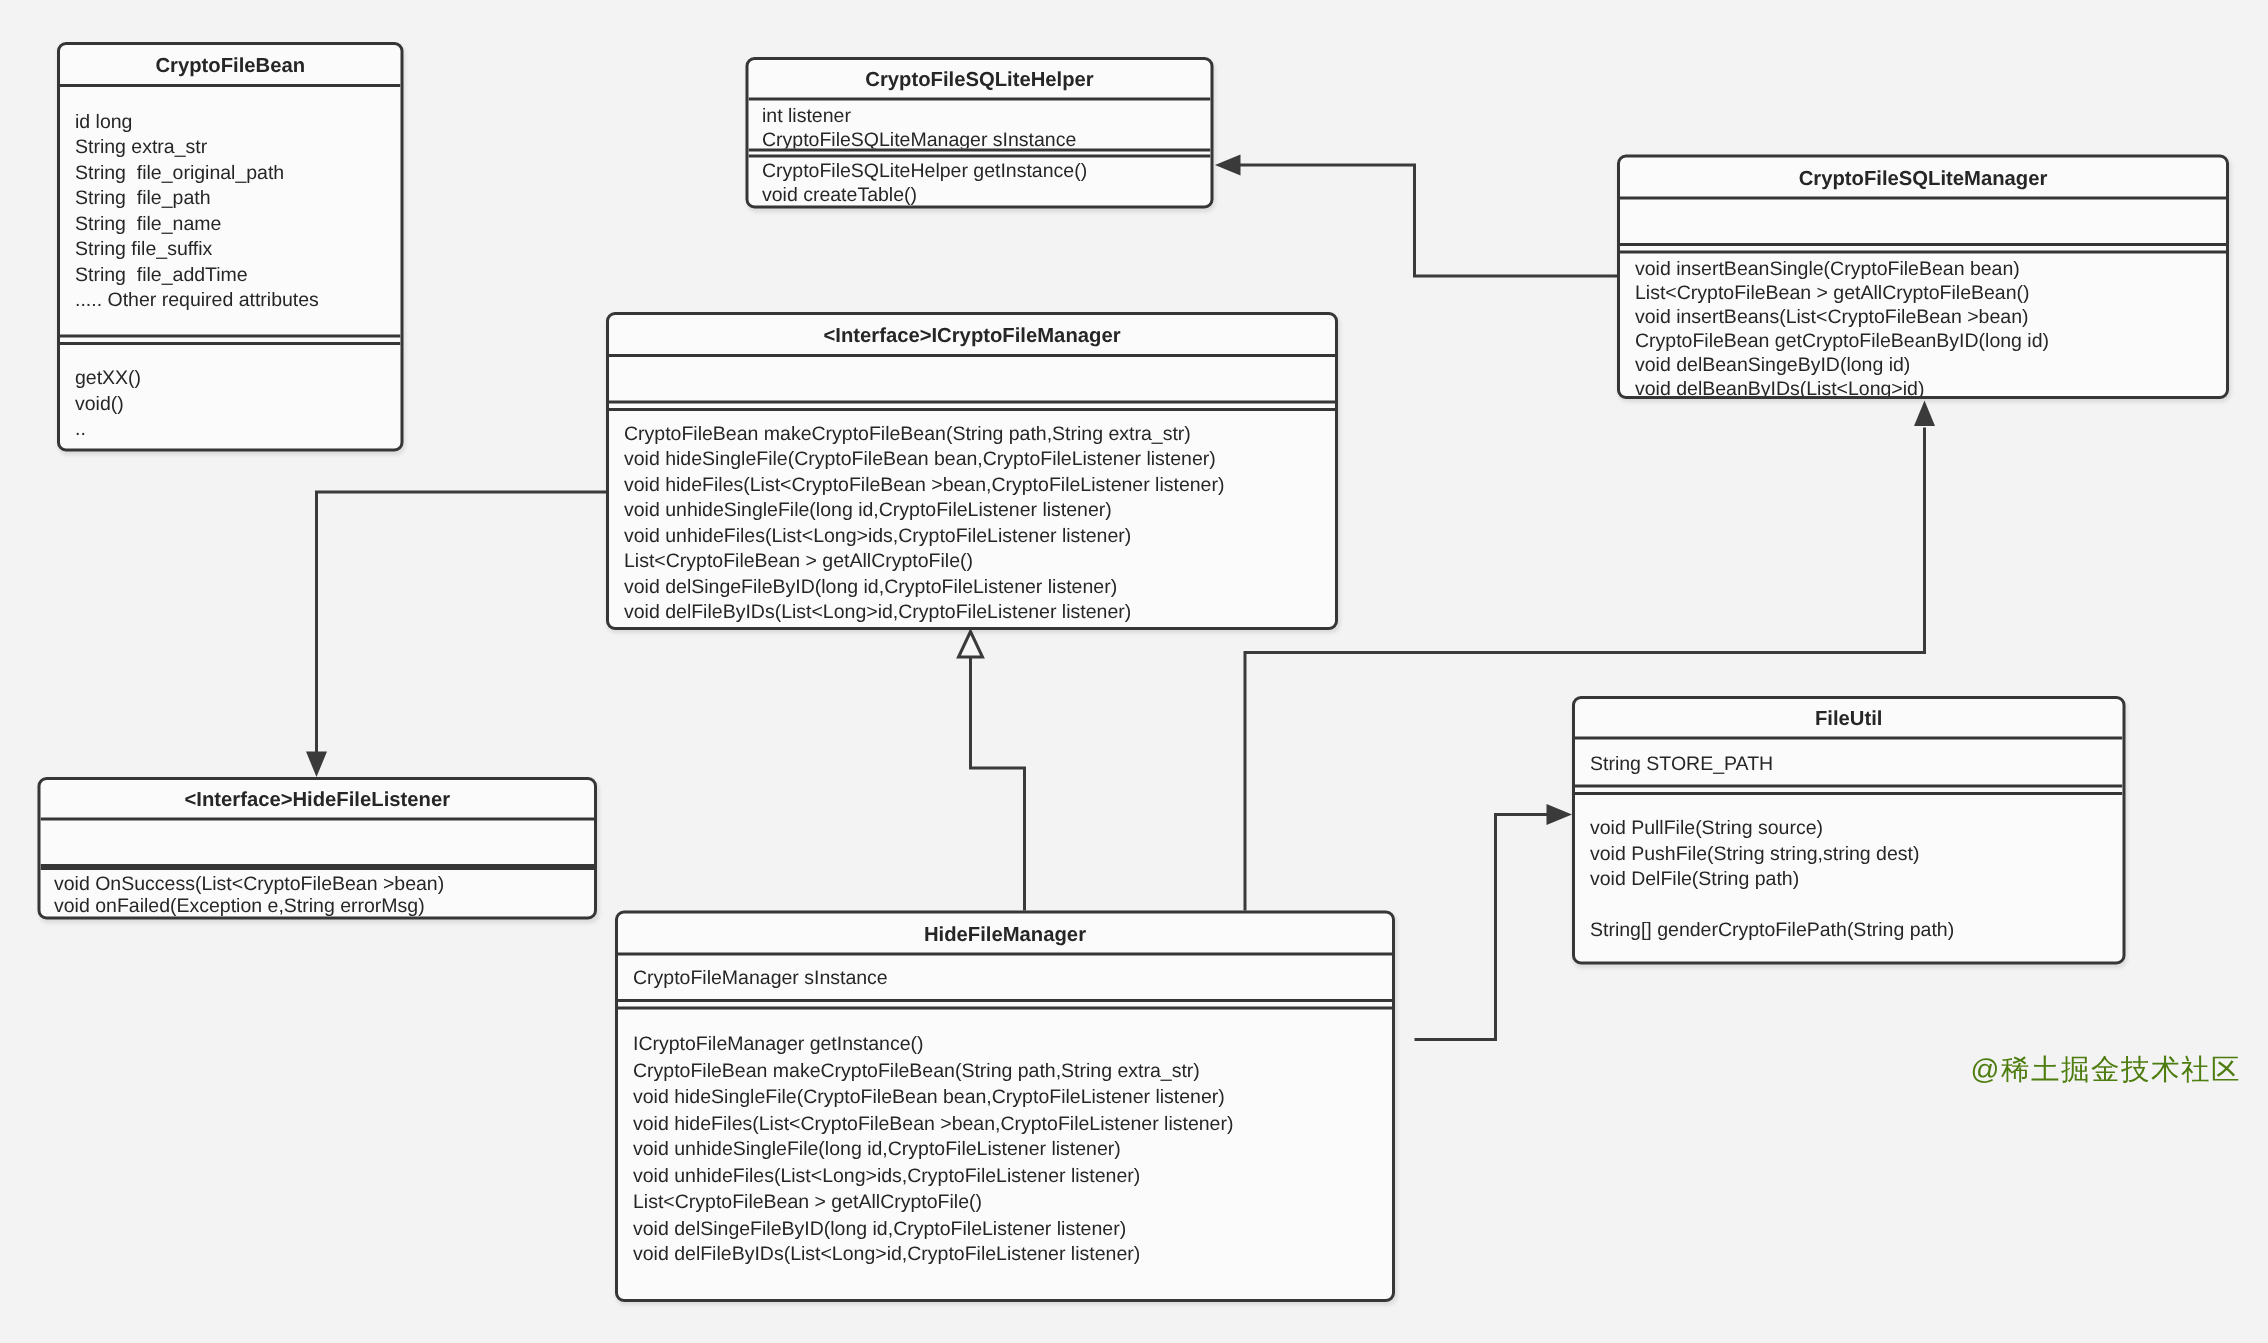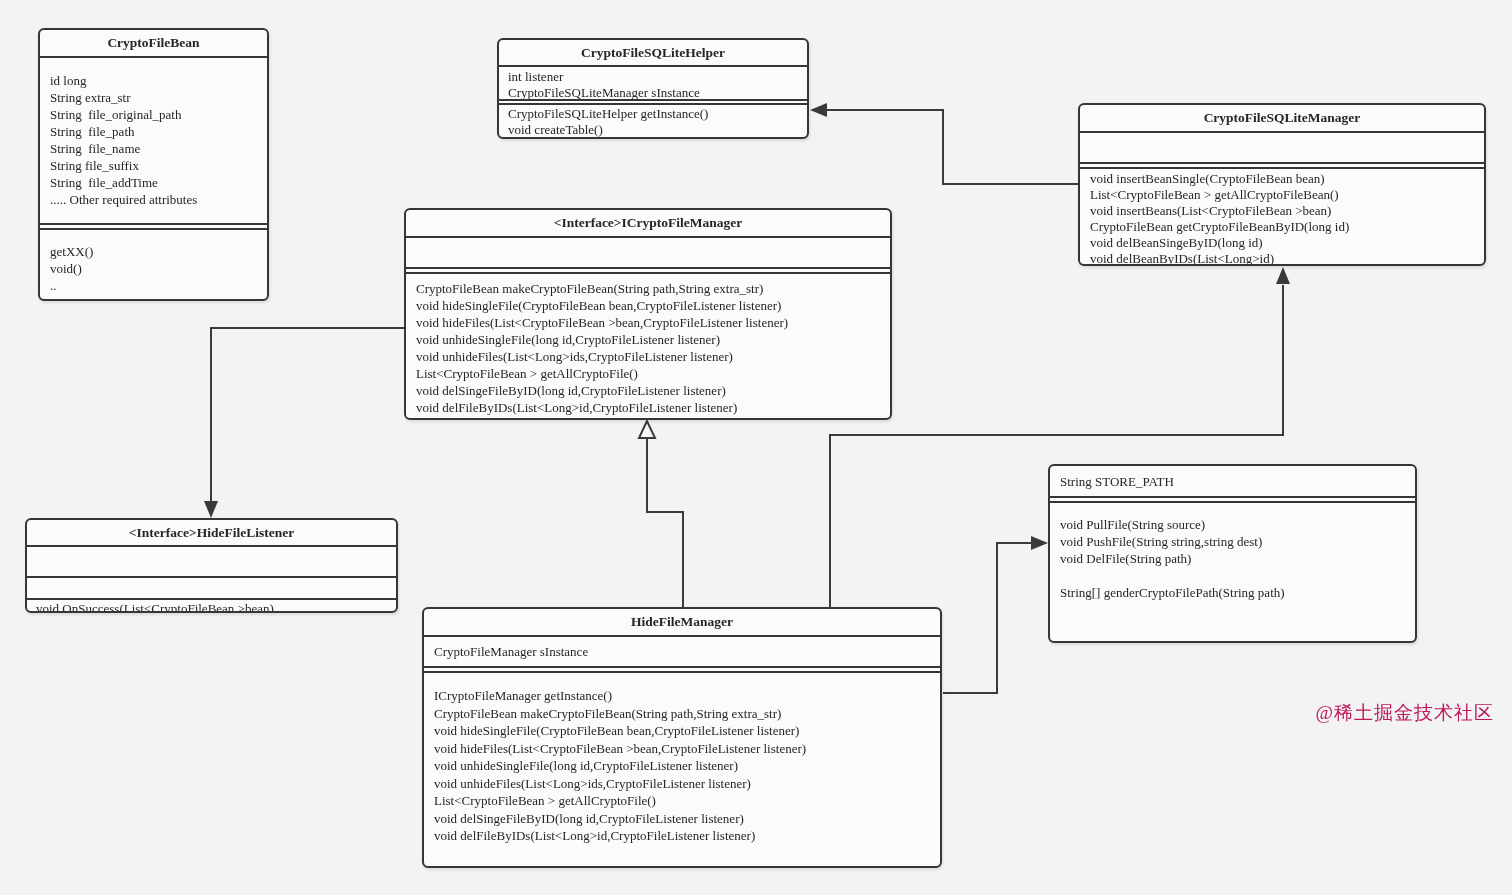--- a/index.html
+++ b/index.html
@@ -1,21 +1,21 @@
 <!DOCTYPE html>
 <html><head>
 <meta charset="utf-8">
 <style>
   html,body{margin:0;padding:0;}
   body{
     width:1512px;height:895px;overflow:hidden;
     background:#f3f3f3;
     font-family:"Liberation Sans","DejaVu Sans",sans-serif;
   }
-  .canvas{position:relative;width:1512px;height:742px;font-family:Liberation Serif, serif;}
+  .canvas{position:relative;width:1512px;height:742px;}
   .connector-layer{position:absolute;left:0;top:0;width:1512px;height:895px;pointer-events:none;}
 
   .uml{
     position:absolute;box-sizing:border-box;
     background:#fbfbfb;border:2px solid #363636;border-radius:6px;
     box-shadow:1px 2px 3px rgba(0,0,0,0.10);
     display:flex;flex-direction:column;overflow:hidden;
     color:#262626;font-size:13px;
   }
   .uml-title{
@@ -34,21 +34,21 @@
     border-top:2px solid #363636;margin-top:3px;
     padding:12px 10px 4px 10px;
   }
   .uml-row{white-space:pre;line-height:17px;min-height:17px;}
   .lh16 .uml-row{line-height:16px;min-height:16px;}
   .lh15 .uml-row{line-height:15px;min-height:15px;}
   .lh175 .uml-row{line-height:17.5px;min-height:17.5px;}
 
   .watermark{
     position:absolute;right:18px;bottom:16px;
-    font-size:19px;color:#be185d;letter-spacing:1px;
+    font-size:19px;color:#4d7c0f;letter-spacing:1px;
   }
 </style>
 </head>
 <body>
 
 <div class="canvas">
 
   <svg class="connector-layer" width="1512" height="895" viewBox="0 0 1512 895">
 
     <path d="M 1078 184 L 943 184 L 943 110 L 826 110" fill="none" stroke="#3a3a3a" stroke-width="2"></path>
@@ -122,40 +122,41 @@
         <div class="uml-row">void unhideFiles(List&lt;Long&gt;ids,CryptoFileListener listener)</div>
         <div class="uml-row">List&lt;CryptoFileBean &gt; getAllCryptoFile()</div>
         <div class="uml-row">void delSingeFileByID(long id,CryptoFileListener listener)</div>
         <div class="uml-row">void delFileByIDs(List&lt;Long&gt;id,CryptoFileListener listener)</div>
       </div>
   </div>
 
   <div class="uml lh15" style="left:25px;top:518px;width:373px;height:95px">
     <div class="uml-title" style="flex:0 0 27px">&lt;Interface&gt;HideFileListener</div>
     <div class="uml-attrs" style="flex:0 0 31px;padding:2px 9px"></div>
-    <div class="uml-methods" style="margin-top:20px;padding:1px 9px 0 9px">
+    <div class="uml-methods" style="margin-top:0;padding:1px 9px 0 9px">
         <div class="uml-row">void OnSuccess(List&lt;CryptoFileBean &gt;bean)</div>
         <div class="uml-row">void onFailed(Exception e,String errorMsg)</div>
       </div>
   </div>
 
   <div class="uml" style="left:1048px;top:464px;width:369px;height:179px">
+    <div class="uml-title" style="flex:0 0 27px">FileUtil</div>
     <div class="uml-attrs" style="flex:0 0 32px;padding:7px 10px 0 10px">
         <div class="uml-row">String STORE_PATH</div>
       </div>
     <div class="uml-methods" style="padding:13px 10px 0 10px">
         <div class="uml-row">void PullFile(String source)</div>
         <div class="uml-row">void PushFile(String string,string dest)</div>
         <div class="uml-row">void DelFile(String path)</div>
         <div class="uml-row"></div>
         <div class="uml-row">String[] genderCryptoFilePath(String path)</div>
       </div>
   </div>
 
-  <div class="uml lh175" style="left:422px;top:607px;width:520px;height:261px">
+  <div class="uml lh175" style="left:410px;top:607px;width:520px;height:261px">
     <div class="uml-title">HideFileManager</div>
     <div class="uml-attrs" style="flex:0 0 31px;padding:6px 10px 0 10px">
         <div class="uml-row">CryptoFileManager sInstance</div>
       </div>
     <div class="uml-methods" style="padding:14px 10px 0 10px">
         <div class="uml-row">ICryptoFileManager getInstance()</div>
         <div class="uml-row">CryptoFileBean makeCryptoFileBean(String path,String extra_str)</div>
         <div class="uml-row">void hideSingleFile(CryptoFileBean bean,CryptoFileListener listener)</div>
         <div class="uml-row">void hideFiles(List&lt;CryptoFileBean &gt;bean,CryptoFileListener listener)</div>
         <div class="uml-row">void unhideSingleFile(long id,CryptoFileListener listener)</div>

